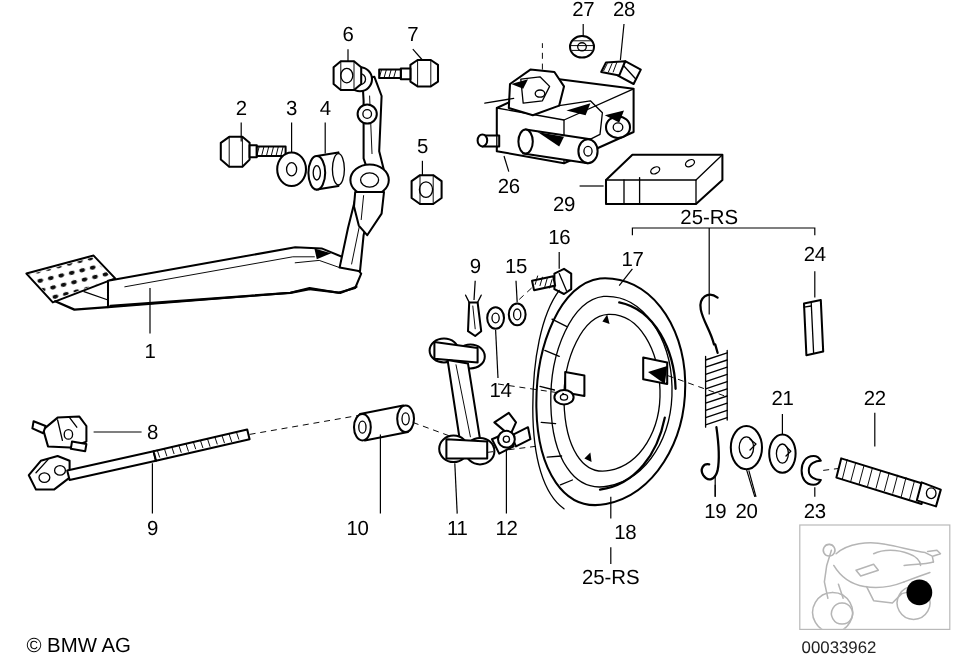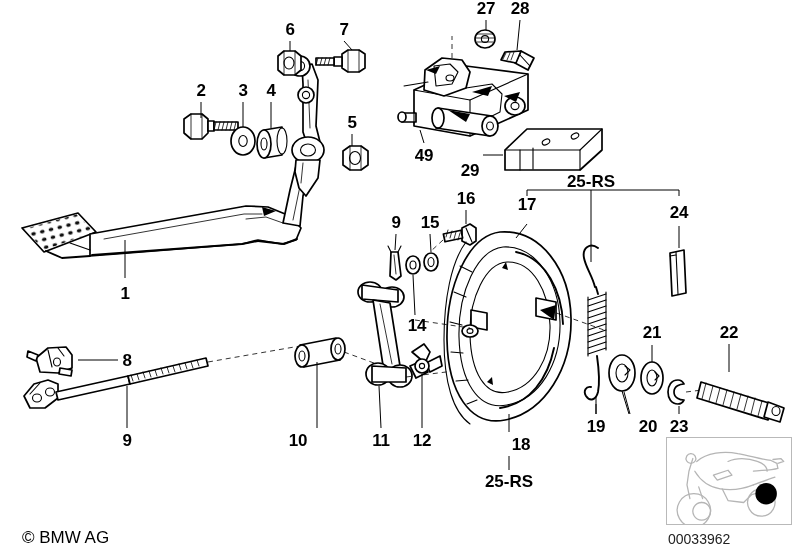--- a/index.html
+++ b/index.html
@@ -10,21 +10,21 @@
     color:#000000;
     -webkit-font-smoothing:antialiased;
   }
   #stage{position:absolute;left:0;top:0;width:799px;height:559px;}
   svg.art{position:absolute;left:0;top:0;width:799px;height:559px;}
 
   
   .callout{
     position:absolute;
     font-family:"Liberation Sans", sans-serif;
-    font-weight:bold;
+    font-weight:normal;
     font-size:17px;
     line-height:17px;
     color:#000;
     white-space:nowrap;
     transform:translate(-50%,-50%);
     letter-spacing:-0.3px;
   }
   .callout.wide{font-size:17px;letter-spacing:0px;}
 
   
@@ -439,29 +439,29 @@
   <div class="callout" style="left:344px;top:29px;">7</div>
   <div class="callout" style="left:127px;top:360px;">8</div>
   <div class="callout" style="left:127px;top:440px;">9</div>
   <div class="callout" style="left:298px;top:440px;">10</div>
   <div class="callout" style="left:381px;top:440px;">11</div>
   <div class="callout" style="left:422px;top:440px;">12</div>
   <div class="callout" style="left:396px;top:222px;">9</div>
   <div class="callout" style="left:417px;top:325px;">14</div>
   <div class="callout" style="left:430px;top:222px;">15</div>
   <div class="callout" style="left:466px;top:198px;">16</div>
-  <div class="callout" style="left:527px;top:204px;text-align:right;">17</div>
+  <div class="callout" style="left:527px;top:216px;text-align:right;">17</div>
   <div class="callout" style="left:509px;top:444px;margin-left:12px;">18</div>
   <div class="callout" style="left:596px;top:426px;">19</div>
-  <div class="callout" style="left:648px;top:426px;">20</div>
+  <div class="callout" style="left:622px;top:426px;">20</div>
   <div class="callout" style="left:652px;top:332px;">21</div>
   <div class="callout" style="left:729px;top:332px;">22</div>
   <div class="callout" style="left:679px;top:426px;">23</div>
   <div class="callout" style="left:679px;top:212px;">24</div>
-  <div class="callout" style="left:424px;top:155px;">49</div>
+  <div class="callout" style="left:424px;top:155px;">26</div>
   <div class="callout" style="left:486px;top:8px;">27</div>
   <div class="callout" style="left:520px;top:8px;">28</div>
   <div class="callout" style="left:470px;top:155px;margin-top:15px;">29</div>
   <div class="callout wide" style="left:591px;top:181px;">25-RS</div>
   <div class="callout wide" style="left:509px;top:481px;">25-RS</div>
 
   <div id="vehicle-thumb">
     <svg viewBox="0 0 126 88">
       <g fill="none" stroke="#b5b5b5" stroke-width="1.3" stroke-linejoin="round" stroke-linecap="round">
 

